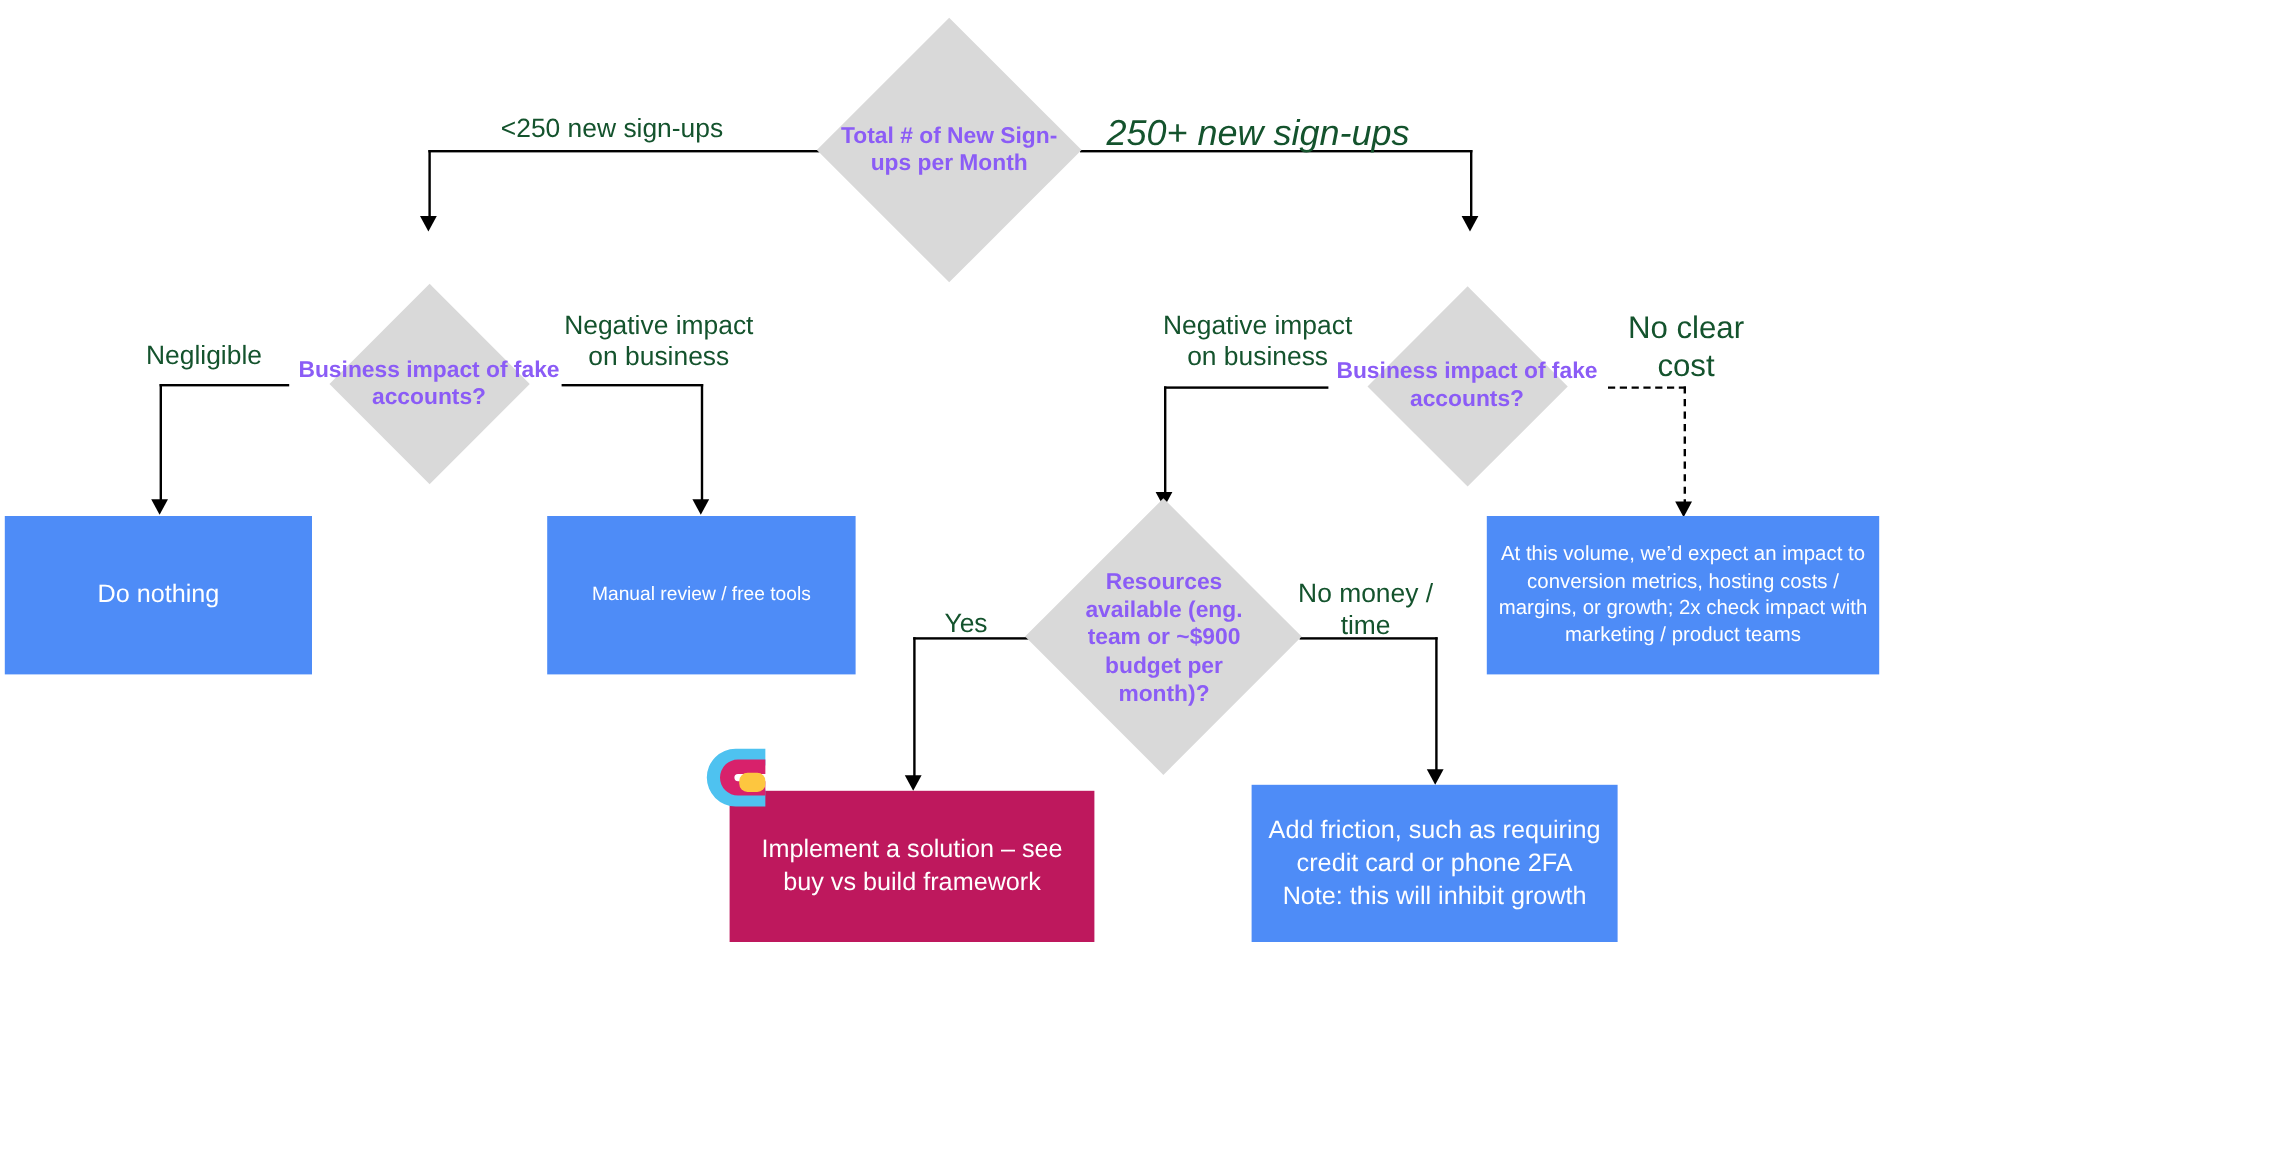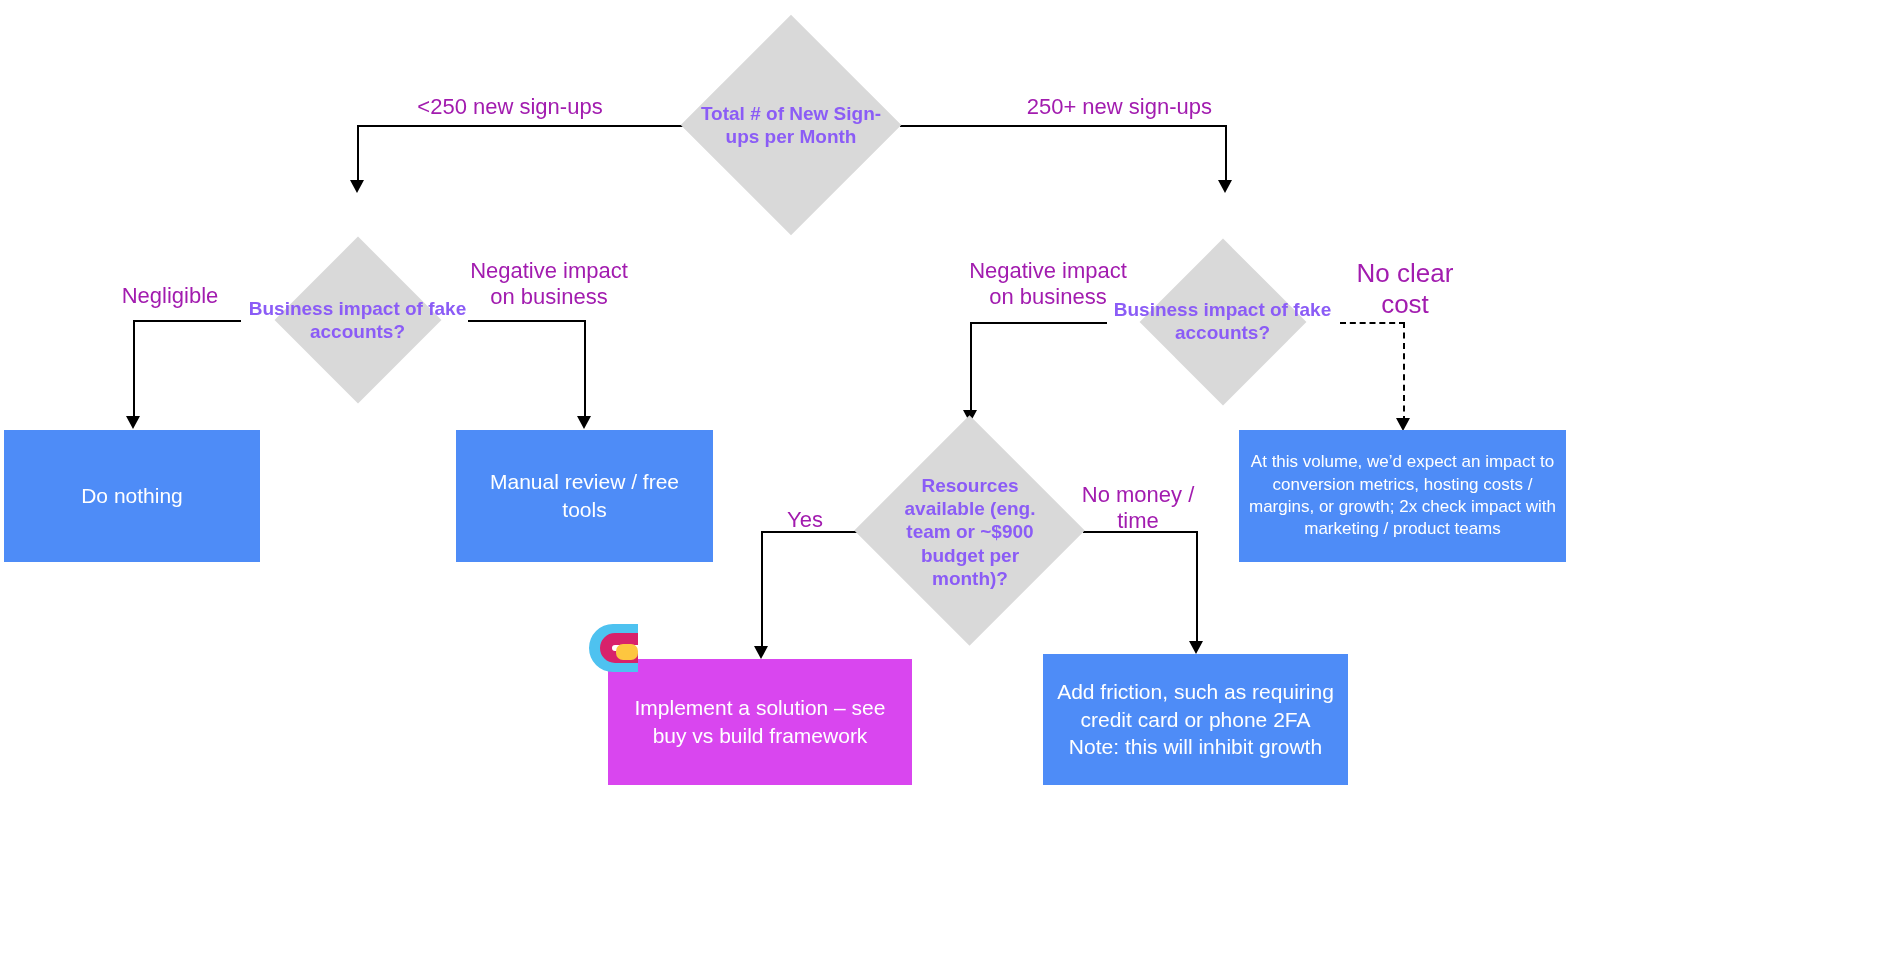--- a/index.html
+++ b/index.html
@@ -42,26 +42,26 @@
     display: flex;
     align-items: center;
     justify-content: center;
     text-align: center;
     color: #ffffff;
     line-height: 1.32;
     box-sizing: border-box;
     padding: 4px 10px;
   }
   .box-blue { background: #4e8cf7; }
-  .box-purple { background: #d946ef; justify-content: center; }
+  .box-purple { background: #be185d; justify-content: center; }
 
   
   .edge-label {
     position: absolute;
-    color: #a21caf;
+    color: #14532d;
     text-align: center;
     line-height: 1.18;
     white-space: pre-line;
   }
   
   .hline {
     position: absolute;
     height: 0;
     border-top: 2.2px solid #000;
   }
@@ -131,40 +131,40 @@
   <div class="diamond" style="left:1164px; top:263px; width:118px; height:118px;"></div>
   <div class="diamond-label" style="left:1110px; top:288px; width:225px; height:66px; font-size:19px;">Business impact of fake accounts?</div>
 
   <div class="diamond" style="left:888px; top:449px; width:163px; height:163px;"></div>
   <div class="diamond-label" style="left:890px; top:473px; width:160px; height:118px; font-size:19px;">Resources available (eng. team or ~$900 budget per month)?</div>
 
   <div class="boxnode box-blue" style="left:4px; top:430px; width:256px; height:132px; font-size:21px;">
     <span>Do nothing</span>
   </div>
 
-  <div class="boxnode box-blue" style="left:456px; top:430px; width:257px; height:132px; font-size:21px;">
+  <div class="boxnode box-blue" style="left:456px; top:430px; width:257px; height:132px; font-size:16px;">
     <span>Manual review / free tools</span>
   </div>
 
   <div class="boxnode box-blue" style="left:1239px; top:430px; width:327px; height:132px; font-size:17px; padding:6px 8px;">
     <span>At this volume, we’d expect an impact to conversion metrics, hosting costs / margins, or growth; 2x check impact with marketing / product teams</span>
   </div>
 
   <div class="boxnode box-purple" style="left:608px; top:659px; width:304px; height:126px; font-size:21px;">
     <span>Implement a solution – see buy vs build framework</span>
   </div>
 
   <div class="boxnode box-blue" style="left:1043px; top:654px; width:305px; height:131px; font-size:21px; white-space:pre-line;">
     <span>Add friction, such as requiring credit card or phone 2FA
 Note: this will inhibit growth</span>
   </div>
 
   <div class="edge-label" style="left:360px; top:94px; width:300px; font-size:22px; text-align:center;">&lt;250 new sign-ups</div>
 
-  <div class="edge-label" style="left:922px; top:94px; width:290px; font-size:22px; text-align:right;">250+ new sign-ups</div>
+  <div class="edge-label" style="left:922px; top:94px; width:290px; font-size:30px; text-align:left;font-style:italic;">250+ new sign-ups</div>
 
   <div class="edge-label" style="left:90px; top:283px; width:160px; font-size:22px; text-align:center;">Negligible</div>
 
   <div class="edge-label" style="left:468px; top:258px; width:162px; font-size:22px; text-align:center;">Negative impact
 on business</div>
 
   <div class="edge-label" style="left:960px; top:258px; width:176px; font-size:22px; text-align:center;">Negative impact
 on business</div>
 
   <div class="edge-label" style="left:1330px; top:258px; width:150px; font-size:26px; text-align:center;">No clear

